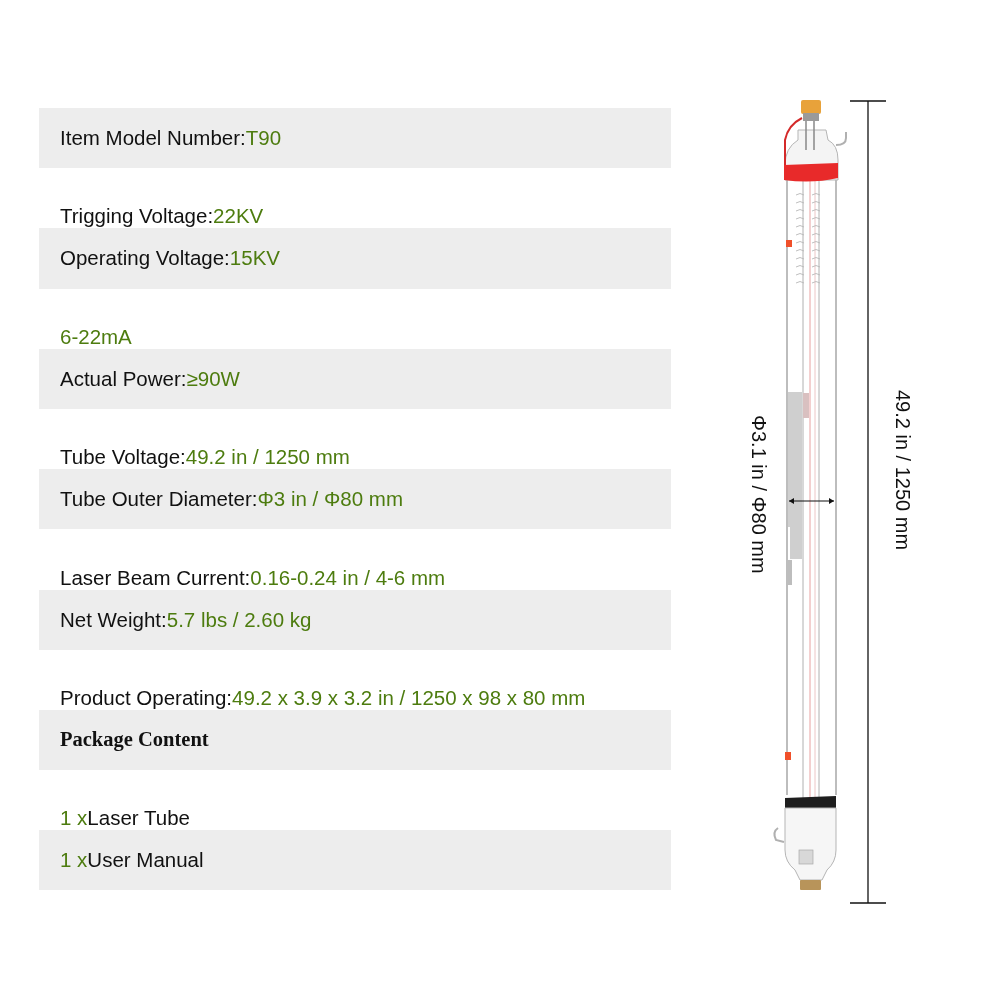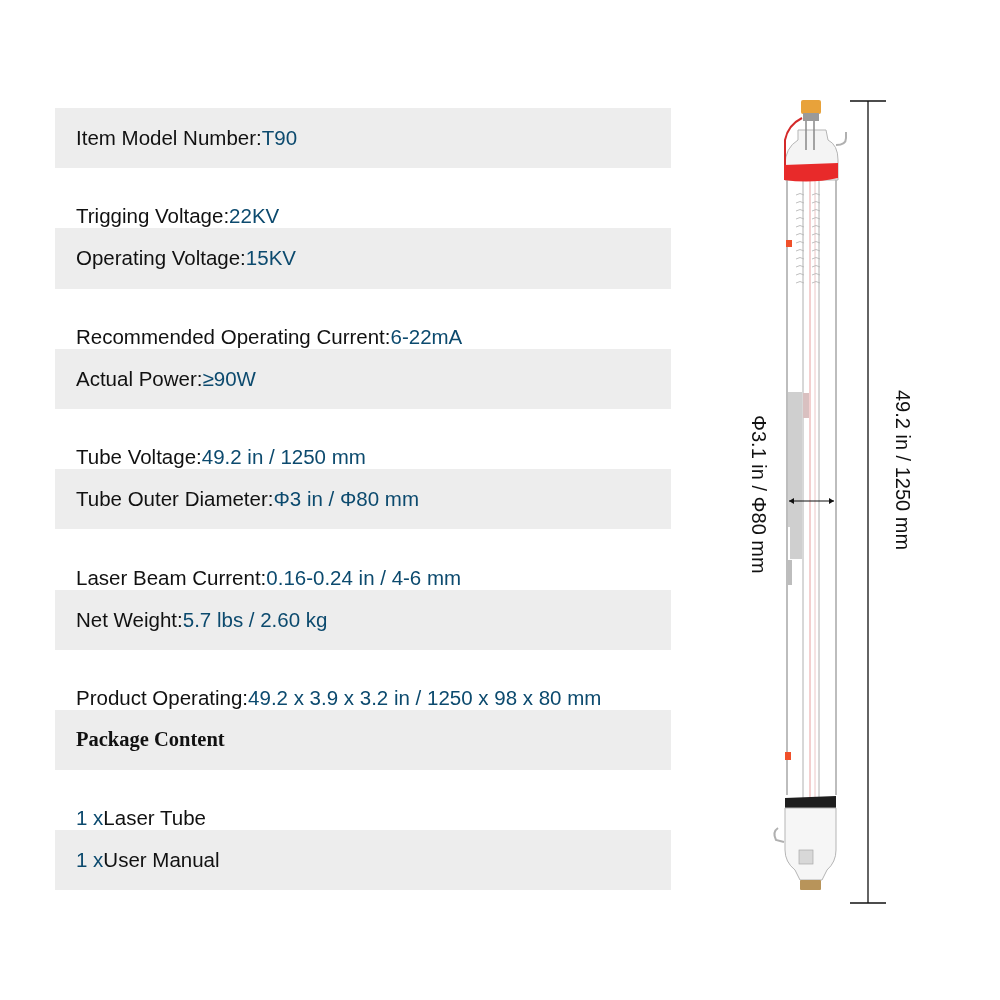--- a/index.html
+++ b/index.html
@@ -1,23 +1,23 @@
 <!DOCTYPE html>
 <html><head>
   <meta charset="utf-8">
   <style>
     html, body { margin: 0; padding: 0; background: #ffffff; }
     body { width: 1000px; height: 1000px; position: relative; overflow: hidden;
            font-family: "Liberation Sans", sans-serif; }
     .spec-table { position: absolute; left: 39px; top: 108px; width: 632px; }
     .row { height: 60.2px; display: flex; align-items: center; padding-left: 21px;
-           font-size: 20.5px; color: #111; box-sizing: border-box; white-space: nowrap; margin-left: 16px; }
+           font-size: 20.5px; color: #111; box-sizing: border-box; white-space: nowrap; }
     .row.grey { background: #ededed; }
     .row.white { background: #ffffff; align-items: flex-end; }
-    .row .val { color: #0c4a6e; }
+    .row .val { color: #4d7c0f; }
     .row.heading { font-weight: bold; font-family: Liberation Serif, serif; }
     .product { position: absolute; left: 760px; top: 95px; width: 150px; height: 815px; }
     .dim-label { position: absolute; font-size: 20px; color: #111; white-space: nowrap;
                  transform-origin: left top; }
   </style>
 </head>
 <body>
 
 <div class="spec-table">
   <div class="row grey">
@@ -26,21 +26,20 @@
   </div>
   <div class="row white">
     <span>Trigging Voltage: </span>
       <span class="val">22KV</span>
   </div>
   <div class="row grey">
     <span>Operating Voltage: </span>
       <span class="val">15KV</span>
   </div>
   <div class="row white">
-    <span>Recommended Operating Current: </span>
       <span class="val">6-22mA</span>
   </div>
   <div class="row grey">
     <span>Actual Power: </span>
       <span class="val">≥90W</span>
   </div>
   <div class="row white">
     <span>Tube Voltage: </span>
       <span class="val">49.2 in / 1250 mm</span>
   </div>

